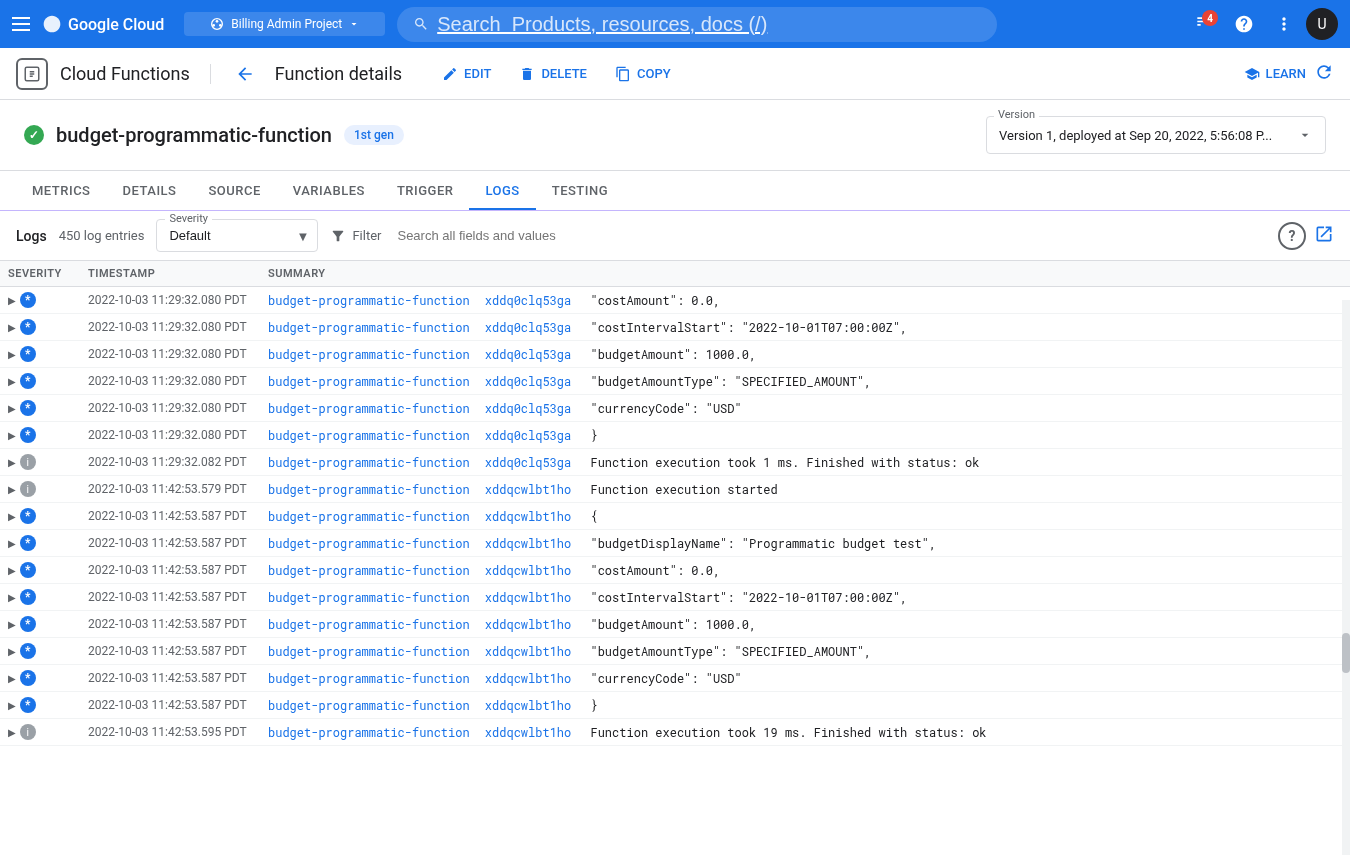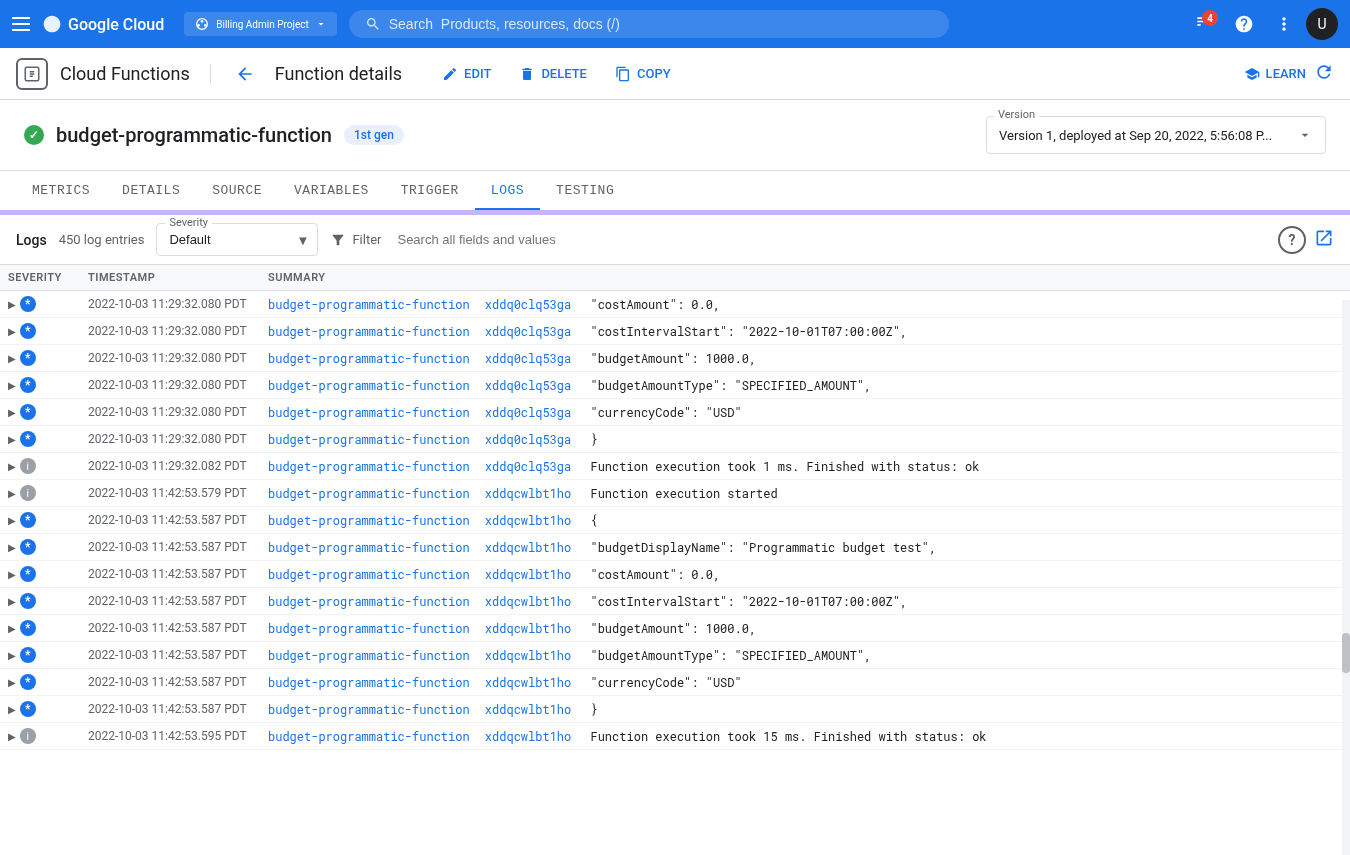--- a/index.html
+++ b/index.html
@@ -5,24 +5,24 @@
     * { box-sizing: border-box; margin: 0; padding: 0; }
     body { font-family: 'Google Sans', Roboto, Arial, sans-serif; font-size: 13px; color: #202124; background: #fff; overflow-x: hidden; }
 
     
     .top-nav {
       display: flex; align-items: center; background: #1a73e8; height: 48px; padding: 0 12px; gap: 12px; color: #fff;
     }
     .top-nav .hamburger { cursor: pointer; display: flex; flex-direction: column; gap: 4px; }
     .top-nav .hamburger span { display: block; width: 18px; height: 2px; background: #fff; }
     .top-nav .logo { display: flex; align-items: center; gap: 6px; font-size: 16px; font-weight: 400; color: #fff; white-space: nowrap; }
-    .top-nav .project-selector { display: flex; align-items: center; gap: 6px; background: rgba(255,255,255,0.15); border-radius: 4px; padding: 4px 10px; cursor: pointer; font-size: 10px; color: #fff; margin-left: 8px; }
+    .top-nav .project-selector { display: flex; align-items: center; gap: 6px; background: rgba(255,255,255,0.15); border-radius: 4px; padding: 4px 25px; cursor: pointer; font-size: 12px; color: #fff; margin-left: 8px; }
     .top-nav .project-selector svg { fill: #fff; }
     .search-bar { flex: 1; max-width: 600px; display: flex; align-items: center; background: rgba(255,255,255,0.15); border-radius: 24px; padding: 6px 16px; gap: 8px; }
-    .search-bar input { background: transparent; border: none; outline: none; color: #fff; font-size: 14px; flex: 1; }
+    .search-bar input { background: transparent; border: none; outline: none; color: #fff; font-size: 20px; flex: 1; text-decoration: underline; }
     .search-bar input::placeholder { color: rgba(255,255,255,0.8); }
     .top-nav-right { display: flex; align-items: center; gap: 4px; margin-left: auto; }
     .top-nav-icon { width: 36px; height: 36px; display: flex; align-items: center; justify-content: center; border-radius: 50%; cursor: pointer; color: #fff; font-size: 18px; }
     .avatar { width: 32px; height: 32px; border-radius: 50%; background: #202124; display: flex; align-items: center; justify-content: center; color: #fff; font-size: 14px; cursor: pointer; }
 
     
     .second-bar {
       display: flex; align-items: center; height: 52px; padding: 0 16px; border-bottom: 1px solid #dadce0; gap: 12px;
     }
     .second-bar .service-icon { width: 32px; height: 32px; border: 2px solid #5f6368; border-radius: 6px; display: flex; align-items: center; justify-content: center; font-size: 12px; color: #5f6368; font-weight: bold; }
@@ -41,21 +41,21 @@
     }
     .function-name { font-size: 20px; font-weight: 500; color: #202124; display: flex; align-items: center; gap: 10px; }
     .status-dot { width: 20px; height: 20px; border-radius: 50%; background: #34a853; display: flex; align-items: center; justify-content: center; }
     .status-dot::after { content: '✓'; color: #fff; font-size: 12px; font-weight: bold; }
     .gen-badge { background: #e8f0fe; color: #1a73e8; font-size: 12px; padding: 3px 10px; border-radius: 12px; font-weight: 500; }
     .version-selector { margin-left: auto; position: relative; }
     .version-label { position: absolute; top: -8px; left: 8px; background: #fff; padding: 0 4px; font-size: 11px; color: #5f6368; }
     .version-dropdown { border: 1px solid #dadce0; border-radius: 4px; padding: 10px 12px; display: flex; align-items: center; gap: 8px; cursor: pointer; min-width: 340px; font-size: 13px; color: #202124; }
 
     
-    .tabs { display: flex; border-bottom: 5px solid #c4b5fd; padding: 0 16px; font-family: Liberation Mono, monospace; }
+    .tabs { display: flex; border-bottom: 1px solid #c4b5fd; padding: 0 16px; }
     .tab { padding: 12px 16px; font-size: 13px; font-weight: 500; color: #5f6368; cursor: pointer; text-transform: uppercase; letter-spacing: 0.5px; position: relative; }
     .tab.active { color: #1a73e8; }
     .tab.active::after { content: ''; position: absolute; bottom: 0; left: 0; right: 0; height: 2px; background: #1a73e8; }
 
     
     .logs-toolbar { display: flex; align-items: center; padding: 8px 16px; gap: 12px; border-bottom: 1px solid #dadce0; }
     .logs-title { font-size: 14px; font-weight: 500; }
     .logs-count { font-size: 13px; color: #5f6368; }
     .severity-select-wrap { position: relative; border: 1px solid #dadce0; border-radius: 4px; padding: 0; }
     .severity-label-float { position: absolute; top: -8px; left: 8px; background: #fff; padding: 0 4px; font-size: 11px; color: #5f6368; }
@@ -489,21 +489,21 @@
     <td class="col-severity">
       <div class="severity-cell">
         <span class="expand-btn">▶</span>
         <div class="severity-icon-debug" style="background:#9aa0a6;">i</div>
       </div>
     </td>
     <td class="timestamp-cell col-timestamp">2022-10-03 11:42:53.595 PDT</td>
     <td class="summary-cell">
       <span style="color:#1a73e8;margin-right:8px;">budget-programmatic-function</span>
       <span style="color:#1a73e8;margin-right:12px;">xddqcwlbt1ho</span>
-      <span>Function execution took 15 ms. Finished with status: ok</span>
+      <span>Function execution took 19 ms. Finished with status: ok</span>
     </td>
   </tr>
       </tbody>
   </table>
 </div>
 
 <div style="position:fixed;right:0;top:300px;bottom:0;width:8px;background:#f1f3f4;">
   <div style="position:absolute;top:60%;width:100%;height:40px;background:#bdc1c6;border-radius:4px;"></div>
 </div>
 

